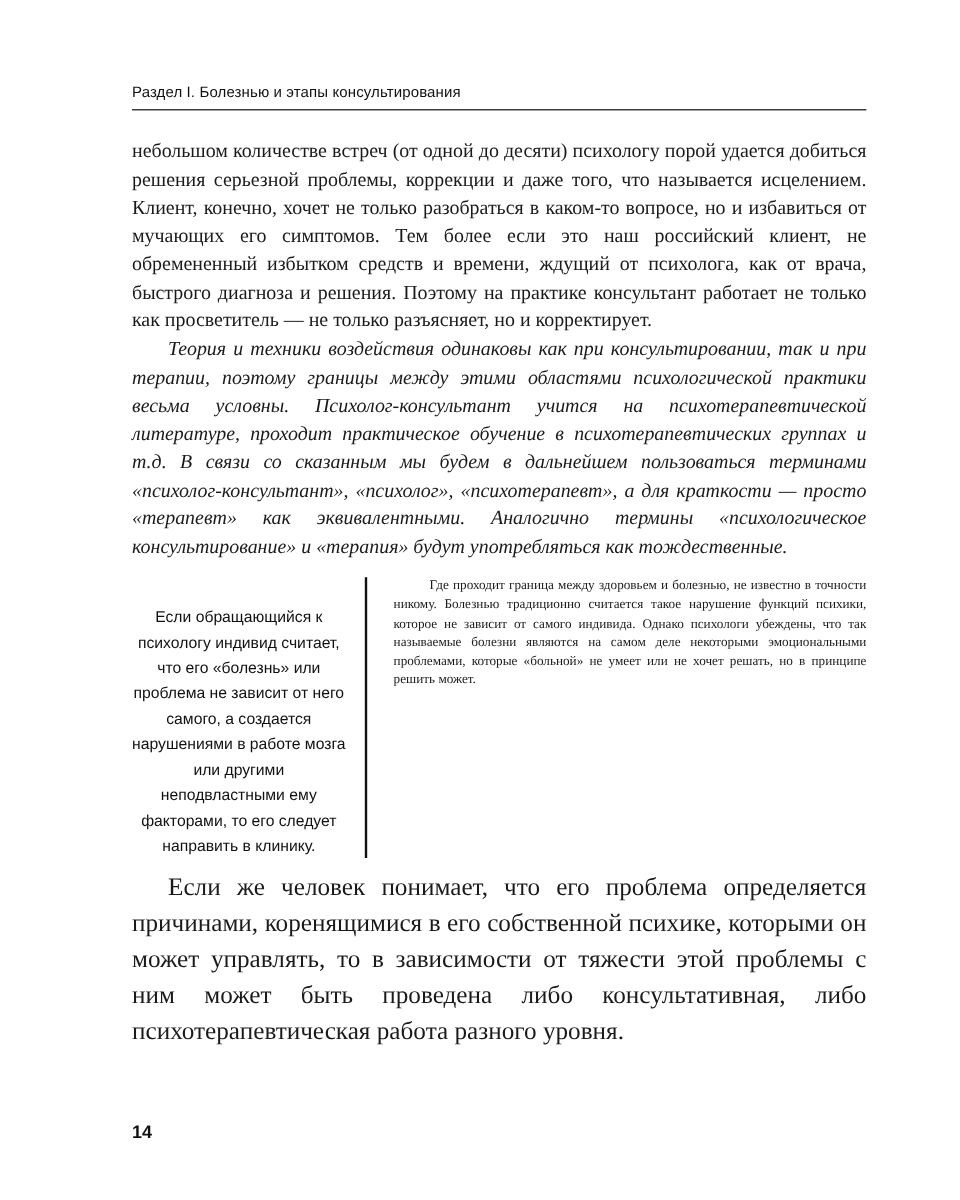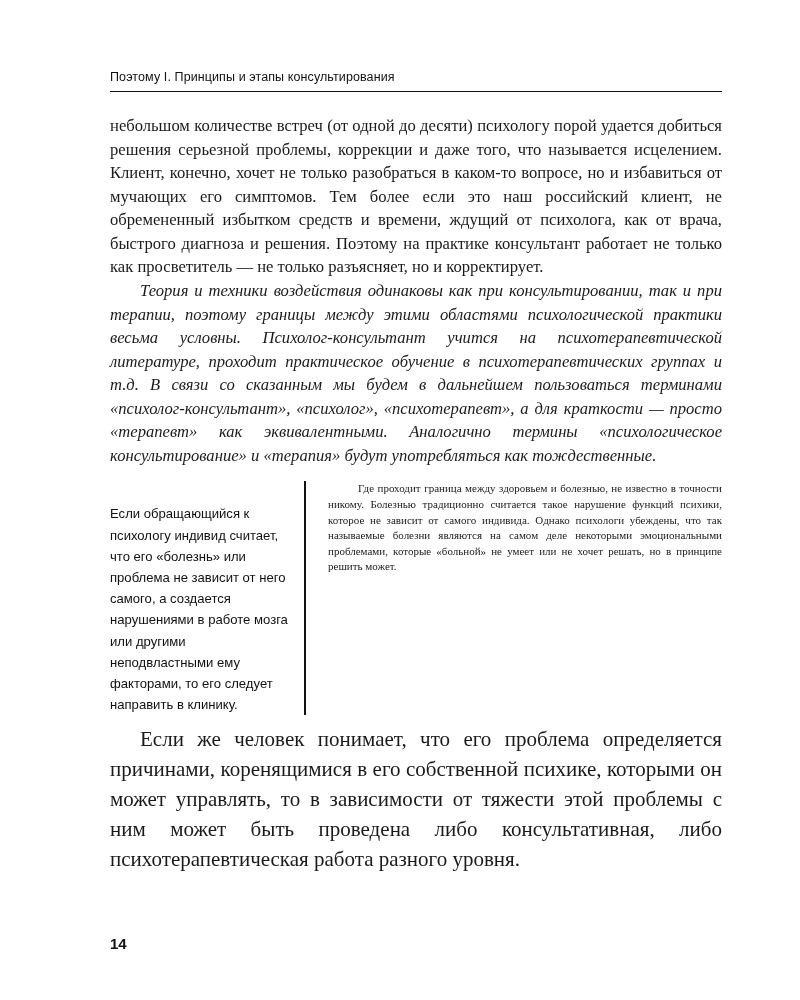--- a/index.html
+++ b/index.html
@@ -62,21 +62,21 @@
     margin-bottom: 10px;
   }
   .sidenote {
     width: 196px;
     box-sizing: border-box;
     padding-right: 16px;
     padding-top: 22px;
     font-family: "Liberation Sans", sans-serif;
     font-size: 13.1px;
     line-height: 1.62;
-    text-align: left;
+    text-align: center;
     color: #111;
     border-right: 2.2px solid #111;
   }
   .sidecol {
     flex: 1;
     padding-left: 22px;
     font-size: 11px;
     line-height: 1.42;
     text-align: justify;
   }
@@ -103,21 +103,21 @@
     font-weight: bold;
     font-size: 15px;
     color: #111;
   }
 </style>
 </head>
 <body>
 
 <div class="page">
 
-  <div class="running-head">Поэтому I. Принципы и этапы консультирования</div>
+  <div class="running-head">Раздел I. Болезнью и этапы консультирования</div>
   <hr class="head-rule">
 
   <div class="body-col">
     <p class="para first">небольшом количестве встреч (от одной до десяти) психологу порой удается добиться решения серьезной проблемы, коррекции и даже того, что называется исцелением. Клиент, конечно, хочет не только разобраться в каком-то вопросе, но и избавиться от мучающих его симптомов. Тем более если это наш российский клиент, не обремененный избытком средств и времени, ждущий от психолога, как от врача, быстрого диагноза и решения. Поэтому на практике консультант работает не только как просветитель — не только разъясняет, но и корректирует.</p>
     <p class="para">Теория и техники воздействия одинаковы как при консультировании, так и при терапии, поэтому границы между этими областями психологической практики весьма условны. Психолог-консультант учится на психотерапевтической литературе, проходит практическое обучение в психотерапевтических группах и т.д. В связи со сказанным мы будем в дальнейшем пользоваться терминами «психолог-консультант», «психолог», «психотерапевт», а для краткости — просто «терапевт» как эквивалентными. Аналогично термины «психологическое консультирование» и «терапия» будут употребляться как тождественные.</p>
   </div>
 
   <div class="split">
     <div class="sidenote">Если обращающийся к психологу индивид считает, что его «болезнь» или проблема не зависит от него самого, а создается нарушениями в работе мозга или другими неподвластными ему факторами, то его следует направить в клинику.</div>
     <div class="sidecol">

